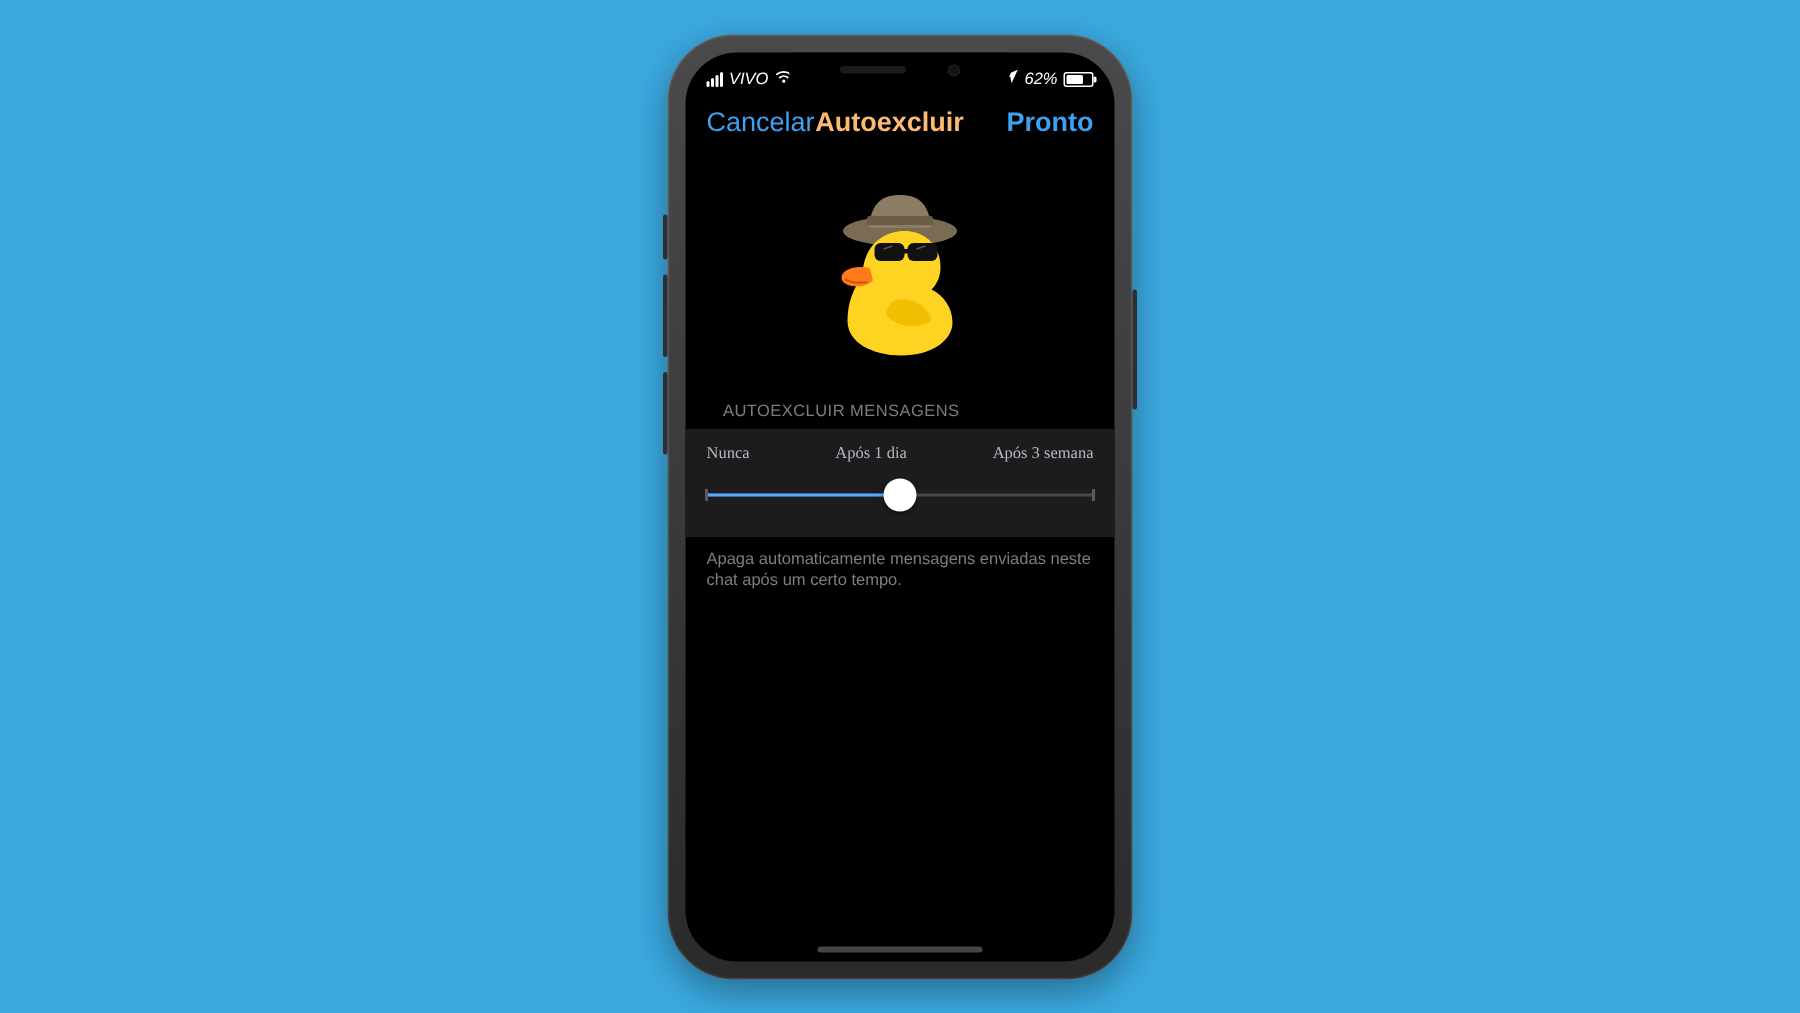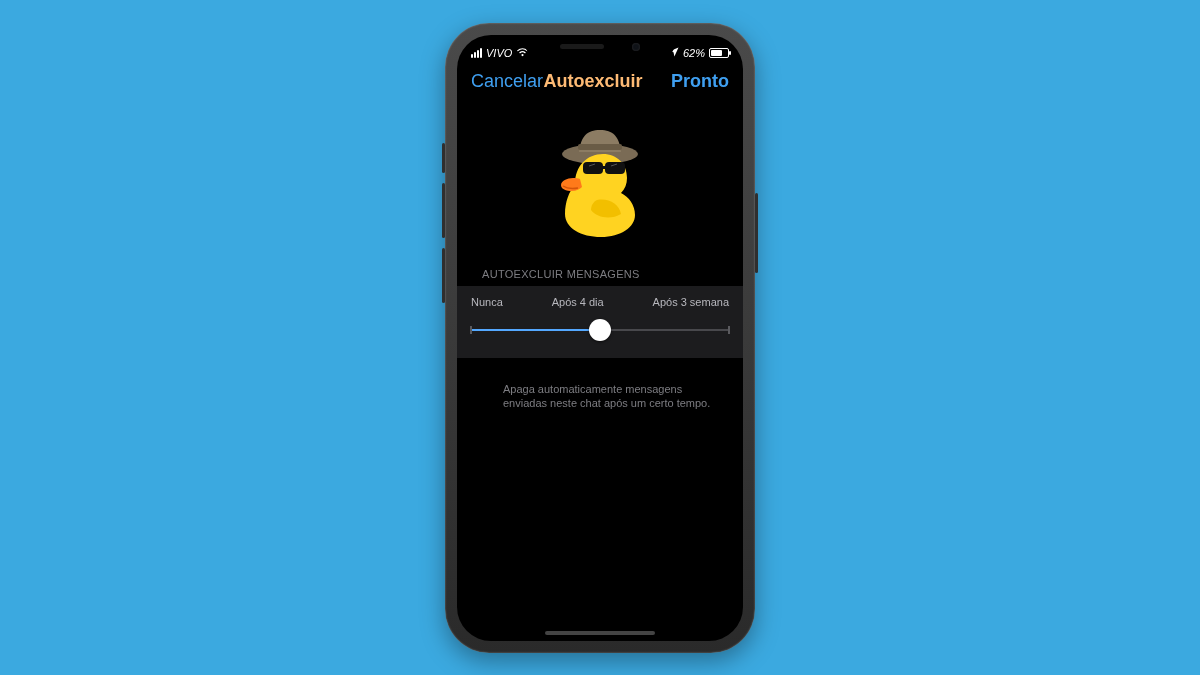--- a/index.html
+++ b/index.html
@@ -95,40 +95,40 @@
   }
   .section-label {
     color:#7d7d82; font-size:11px; letter-spacing:0.3px;
     padding: 0 14px 6px 14px;
     margin-left: 11px;
   }
   .slider-panel {
     background:#1c1c1e; padding: 10px 14px 18px 14px;
   }
   .slider-labels {
-    display:flex; justify-content:space-between; font-size:11px; color:#b7b7bd; margin-bottom:12px;
+    display:flex; justify-content:space-between; font-size:11px; color:#b7b7bd; margin-bottom:12px;font-family:Liberation Serif, serif;
   }
   .slider-track {
     position:relative; height:20px; display:flex; align-items:center;
   }
   .track-line {
     position:absolute; left:0; right:0; top:50%; height:2px; background:#48484c; transform:translateY(-50%);
   }
   .track-progress {
     position:absolute; left:0; top:50%; height:2px; background:#54a8ff; transform:translateY(-50%);
     width:50%;
   }
   .tick { position:absolute; top:50%; width:2px; height:8px; background:#5a5a5e; transform:translate(-50%,-50%); }
   .tick.t0{left:0;} .tick.t1{left:50%;} .tick.t2{left:100%;}
   .thumb {
     position:absolute; left:50%; top:50%; width:22px; height:22px; background:#fff; border-radius:50%;
     transform:translate(-50%,-50%); box-shadow:0 1px 3px rgba(0,0,0,0.6);
   }
   .hint {
-    color:#7d7d82; font-size:11px; line-height:1.35; padding:24px 14px 0 14px;margin-left:32px;
+    color:#7d7d82; font-size:11px; line-height:1.35; padding:8px 14px 0 14px;
   }
   .home-ind {
     position:absolute; bottom:6px; left:50%; transform:translateX(-50%);
     width:110px; height:4px; background:#444; border-radius:3px;
   }
 </style>
 </head>
 <body>
 
 <div class="phone">
@@ -199,21 +199,21 @@
         <path d="M28 56c-6 0-12 3-12 7s5 6 11 6c4 0 8-2 10-4l-2-8c-2-1-4-1-7-1z" fill="#ff7a1a"></path>
         <path d="M18 64c3 2 9 3 15 2" stroke="#d4550a" stroke-width="1.4" fill="none"></path>
       </svg>
     </div>
 
     <div class="section-label">AUTOEXCLUIR MENSAGENS</div>
 
     <div class="slider-panel">
       <div class="slider-labels">
         <span>Nunca</span>
-        <span>Após 4 dia</span>
+        <span>Após 1 dia</span>
         <span>Após 3 semana</span>
       </div>
       <div class="slider-track">
         <div class="track-line"></div>
         <div class="track-progress"></div>
         <div class="tick t0"></div>
           <div class="tick t1"></div>
           <div class="tick t2"></div>
         <div class="thumb"></div>
       </div>

